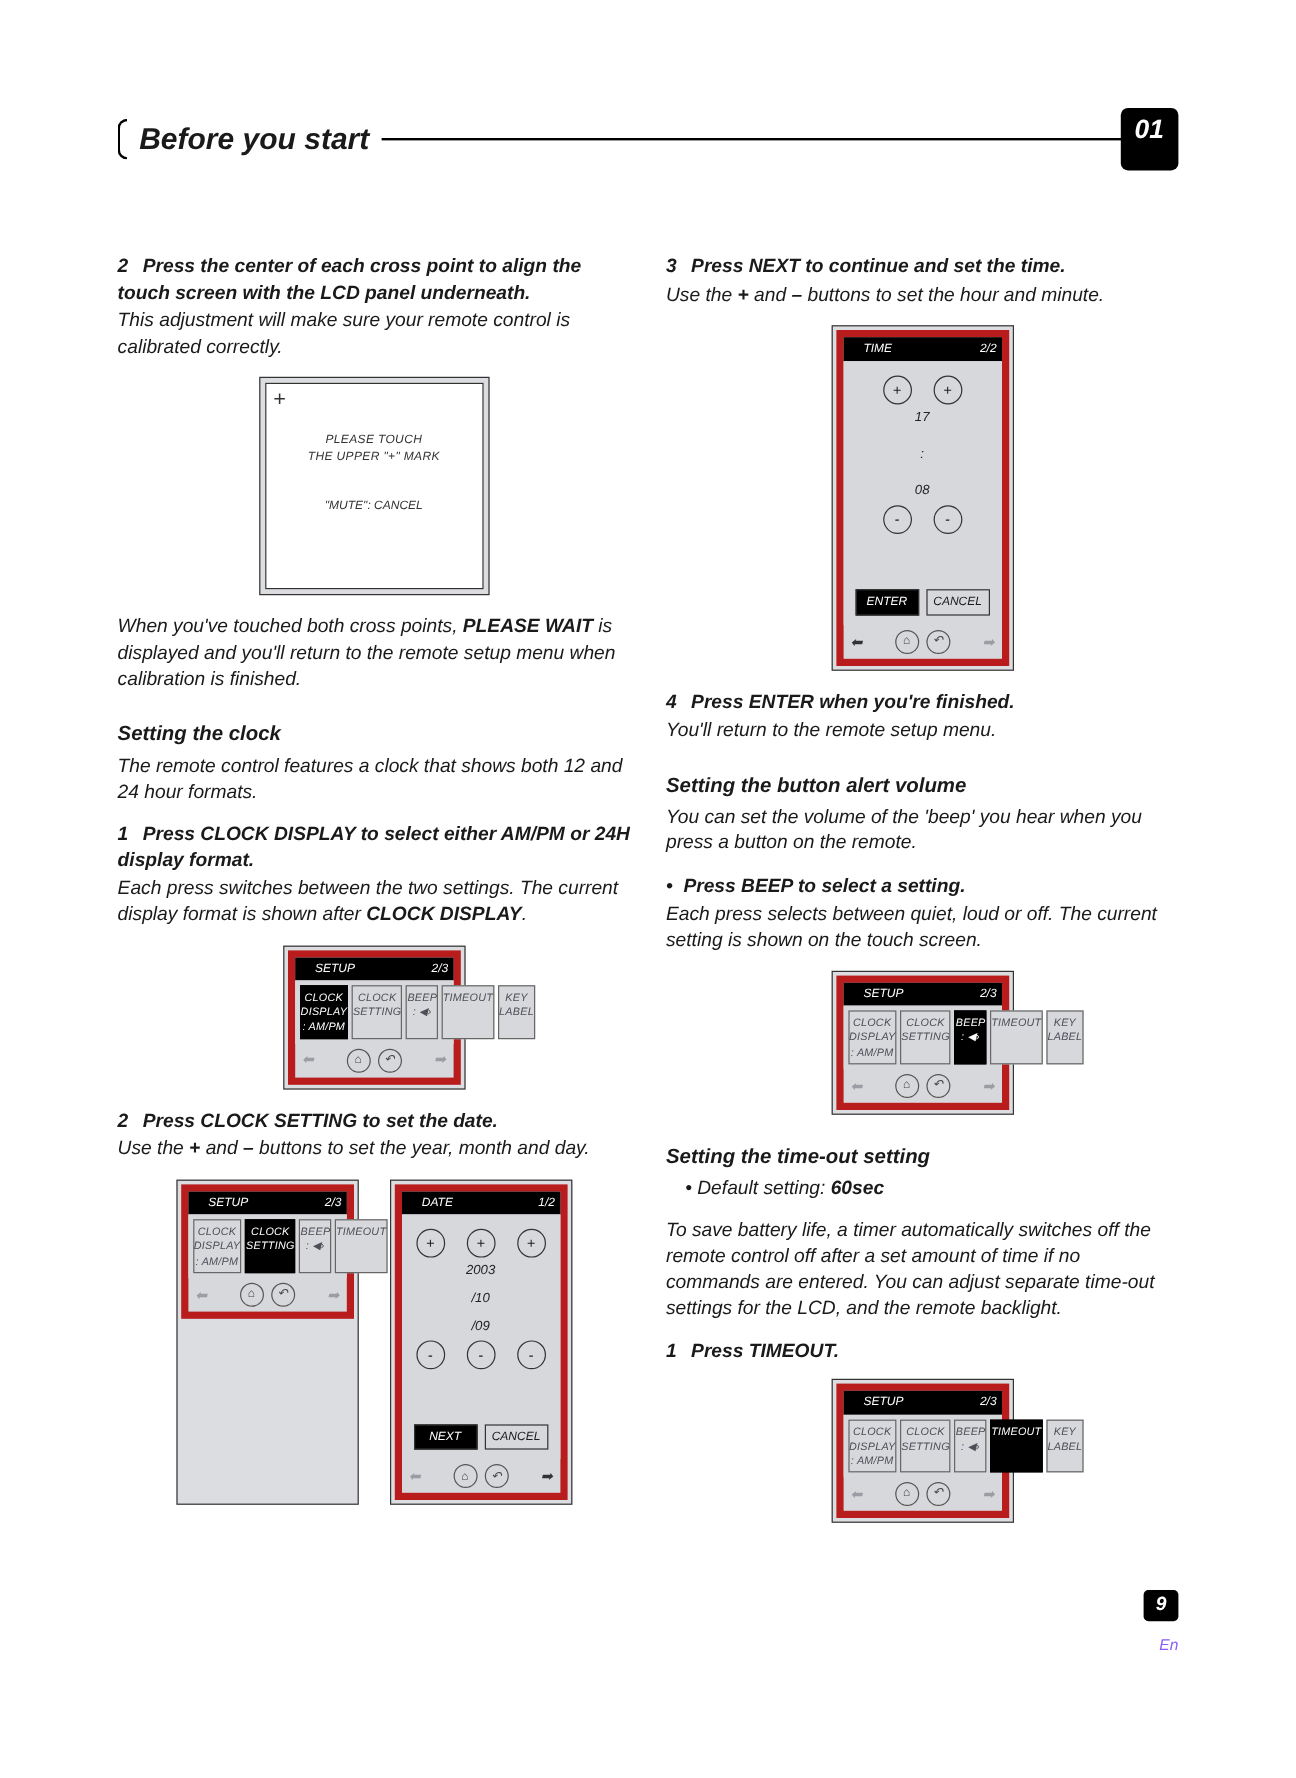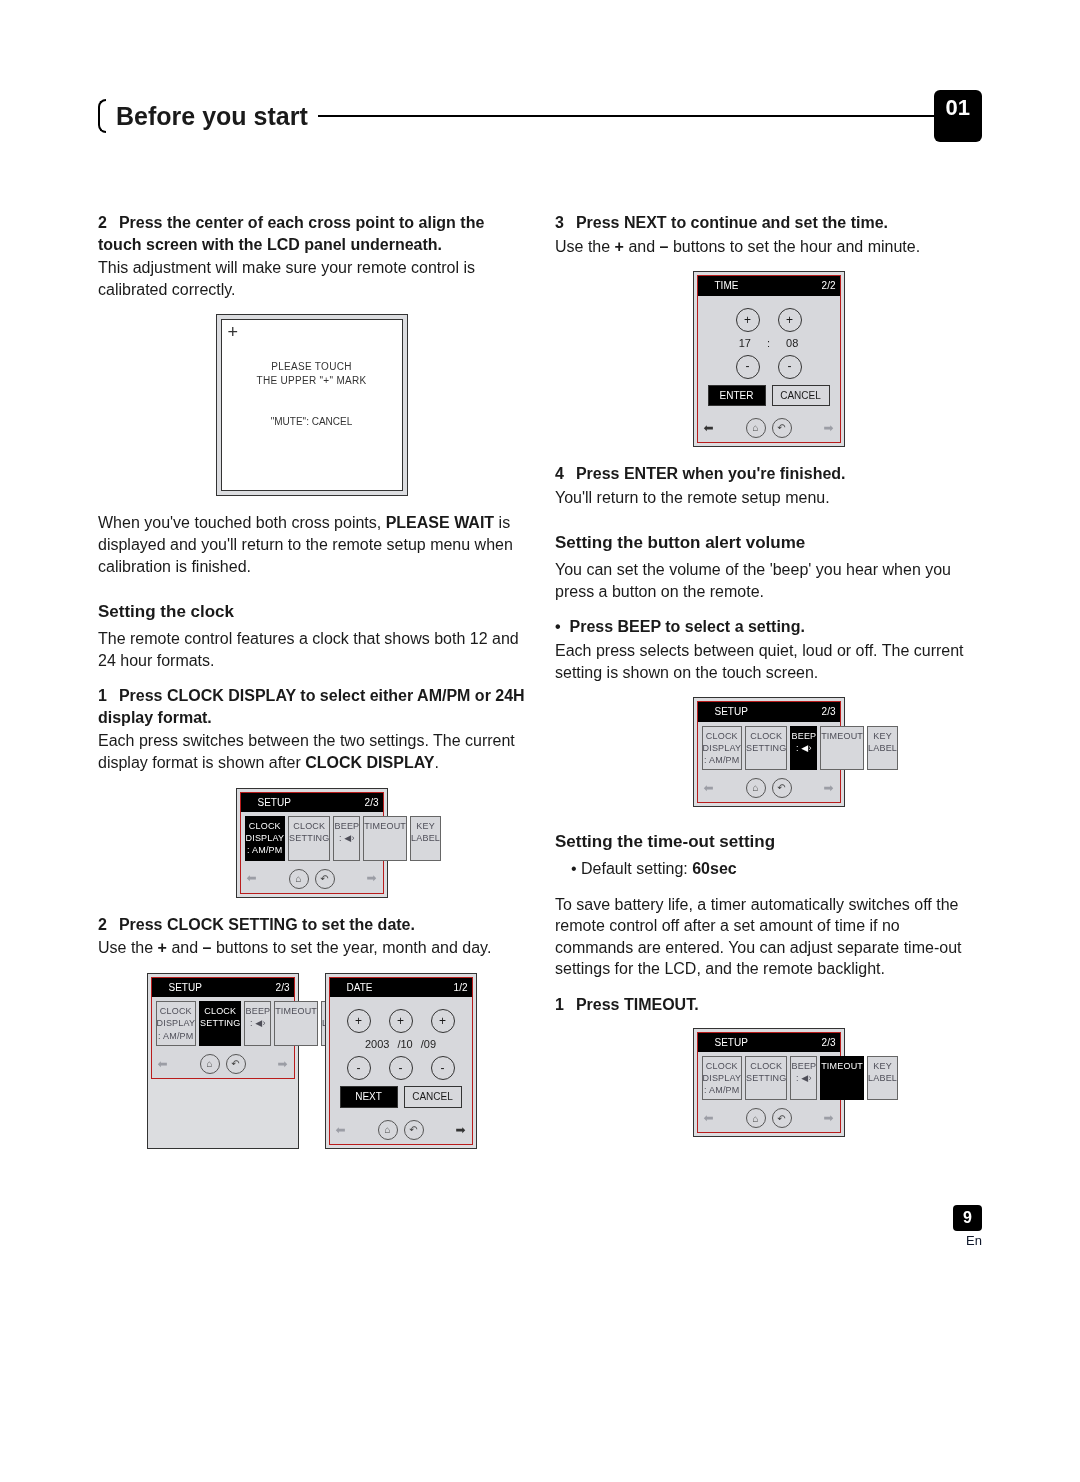--- a/index.html
+++ b/index.html
@@ -5,20 +5,21 @@
   body {
     margin: 0;
     font-family: Helvetica, Arial, sans-serif;
     background: #fff;
     color: #1a1a1a;
     width: 1080px;
   }
   .page {
     padding: 90px 98px 40px 98px;
     box-sizing: border-box;
+    font-style: italic;
   }
   .chapter-bar {
     display: flex;
     align-items: center;
     margin-bottom: 70px;
   }
   .chapter-cap {
     width: 6px; height: 30px;
     border: 2px solid #000;
     border-right: none;
@@ -65,21 +66,21 @@
   .panel {
     width: 150px;
     border: 1px solid #333;
     background: #dcdde0;
     display: inline-block;
     text-align: center;
     vertical-align: top;
   }
   .panel-inner {
     margin: 3px;
-    border: 1px solid #b91c1c;
+    border: 6px solid #b91c1c;
     background: #d7d8dc;
   }
   .panel-hdr {
     background: #000;
     color: #fff;
     font-size: 10px;
     display: flex;
     align-items: center;
     padding: 3px 4px;
     justify-content: space-between;
@@ -124,35 +125,35 @@
   .calib-text { font-size:10px; color:#333; margin-top:30px; letter-spacing:.3px;}
   .calib-text2 { font-size:10px; color:#333; margin-top:28px;}
 
   
   .subpanel-body {
     padding: 8px 6px 4px 6px;
     background:#d7d8dc;
   }
   .pm-row { display:flex; justify-content:center; gap:18px; margin:4px 0;}
   .pm-btn { width:22px; height:22px; border:1px solid #333; border-radius:50%; display:inline-flex; align-items:center; justify-content:center; font-size:12px;}
-  .vals-row { display:flex; justify-content:center; gap:8px; font-size:11px; color:#222;}
+  .vals-row { display:flex; justify-content:center; gap:8px; font-size:11px; color:#222;flex-direction:column;}
   .btns-row { display:flex; gap:6px; justify-content:center; margin:6px 4px 4px;}
-  .rect-btn { border:1px solid #333; font-size:10px; padding:3px 0; flex:1;}
+  .rect-btn { border:1px solid #333; font-size:10px; padding:3px 0; flex:1;margin-top:40px;}
   .rect-btn.dark { background:#000; color:#fff; }
   .spd-icon { width:10px; height:10px; background:#000; display:inline-block; border-radius:2px;}
 
   .pg-foot {
     text-align: right;
     margin-top: 40px;
   }
   .pg-num {
     display:inline-block; background:#000; color:#fff; font-weight:700;
     padding: 4px 10px; border-radius:4px; font-size:16px;
   }
-  .pg-lang { font-size:13px; color:#0f172a; margin-top:2px; }
+  .pg-lang { font-size:13px; color:#8b5cf6; margin-top:12px; }
 </style>
 </head>
 <body>
 
 <div class="page">
 
   <div class="chapter-bar">
     <div class="chapter-cap"></div>
     <div class="chapter-title">Before you start</div>
     <div class="chapter-line"></div>

